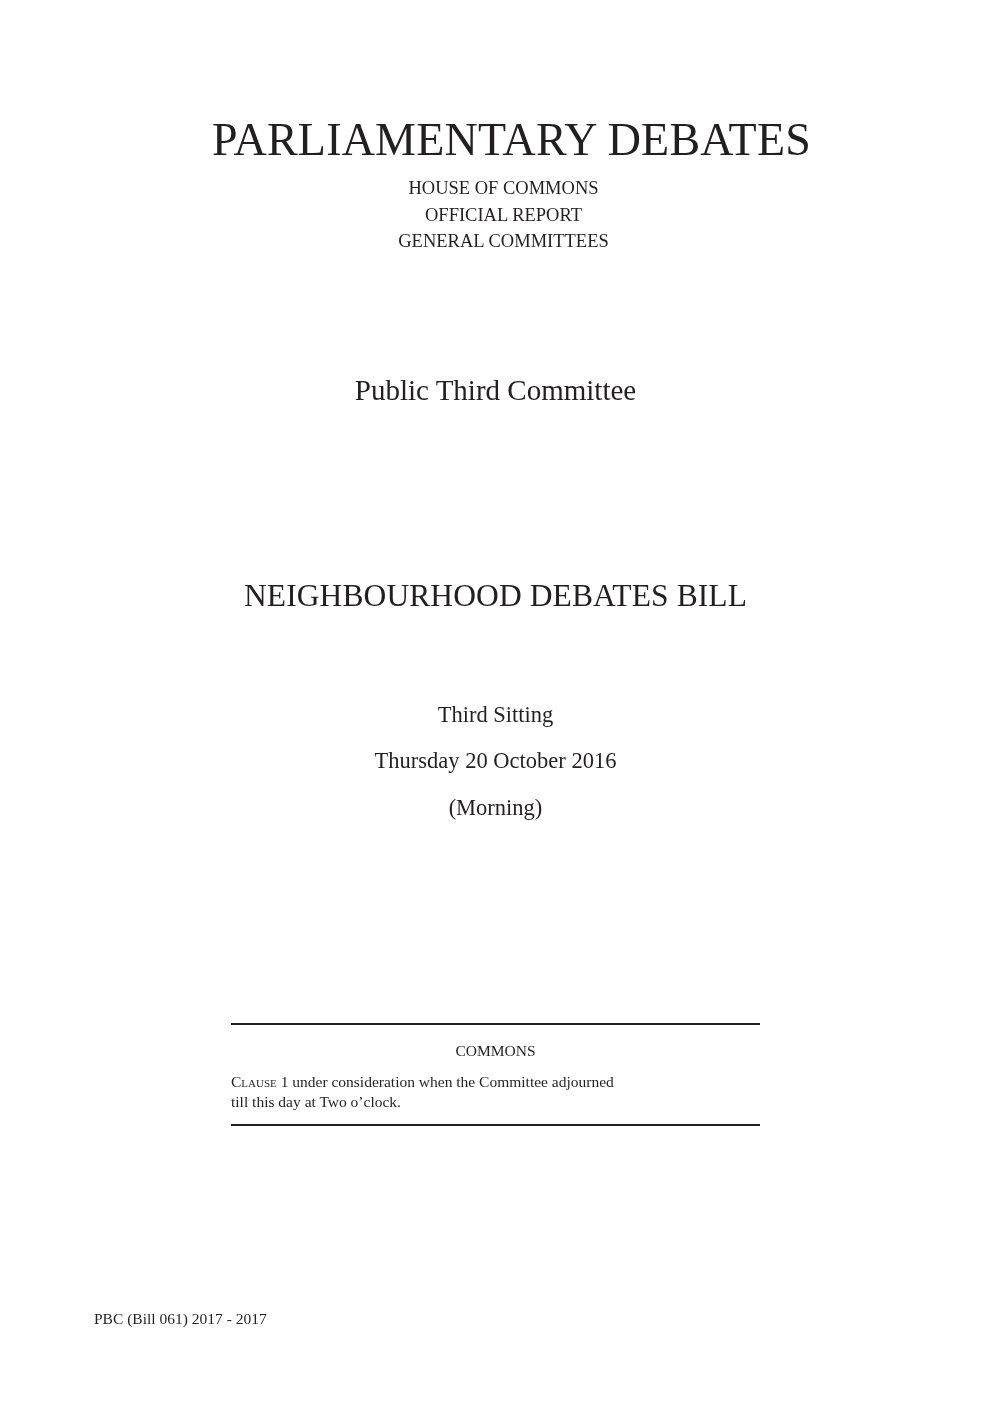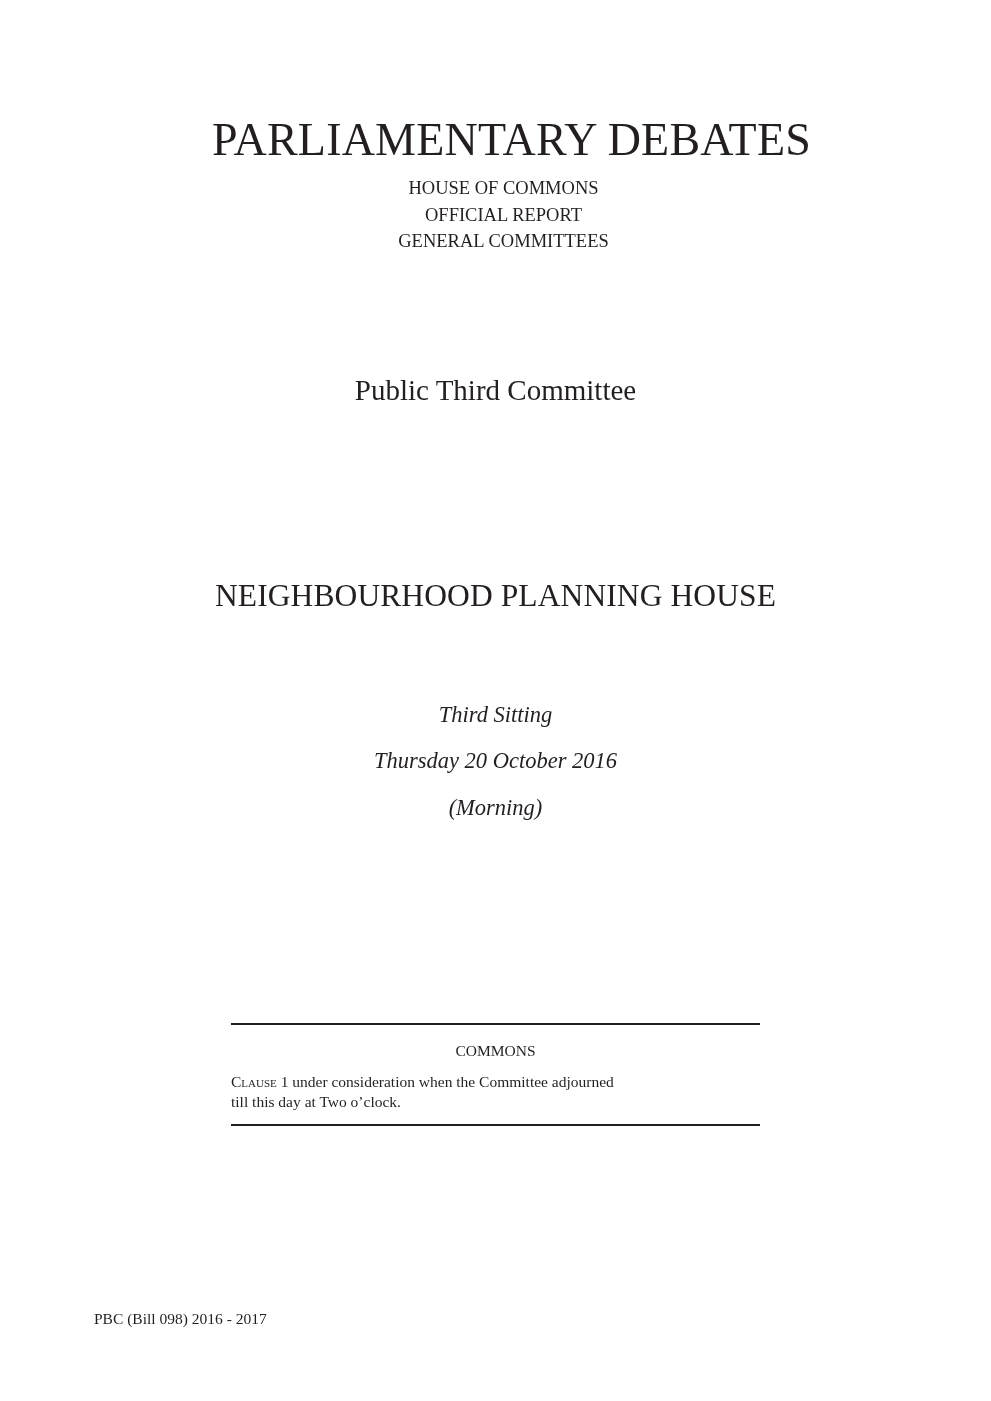--- a/index.html
+++ b/index.html
@@ -41,21 +41,20 @@
       font-size: 29px;
       line-height: 38px;
     }
     .bill-title {
       top: 576px;
       font-size: 31.5px;
       line-height: 40px;
       letter-spacing: 0.1px;
     }
     .sitting {
-      font-style: italic;
       font-size: 22.5px;
       line-height: 30px;
     }
     .sitting-1 { top: 700px; }
     .sitting-2 { top: 746px; }
     .sitting-3 { top: 793px; }
 
     .contents-box {
       position: absolute;
       left: 231px;
@@ -108,29 +107,29 @@
 <div class="abs main-title">PARLIAMENTARY DEBATES</div>
 
 <div class="abs sub-lines">
   <div>HOUSE OF COMMONS</div>
   <div>OFFICIAL REPORT</div>
   <div>GENERAL COMMITTEES</div>
 </div>
 
 <div class="abs committee">Public Third Committee</div>
 
-<div class="abs bill-title">NEIGHBOURHOOD PLANNING HOUSE</div>
+<div class="abs bill-title">NEIGHBOURHOOD DEBATES BILL</div>
 
 <div class="abs sitting sitting-1">Third Sitting</div>
 <div class="abs sitting sitting-2">Thursday 20 October 2016</div>
 <div class="abs sitting sitting-3">(Morning)</div>
 
 <div class="contents-box">
   <div class="rule rule-top"></div>
   <div class="contents-heading">COMMONS</div>
   <div class="contents-text">
     <div><span class="smallcaps">Clause</span><span> 1 under consideration when the Committee adjourned</span></div>
     <div>till this day at Two o’clock.</div>
   </div>
   <div class="rule rule-bottom"></div>
 </div>
 
-<div class="footer-ref">PBC (Bill 098) 2016 - 2017</div>
+<div class="footer-ref">PBC (Bill 061) 2017 - 2017</div>
 
 </body></html>

